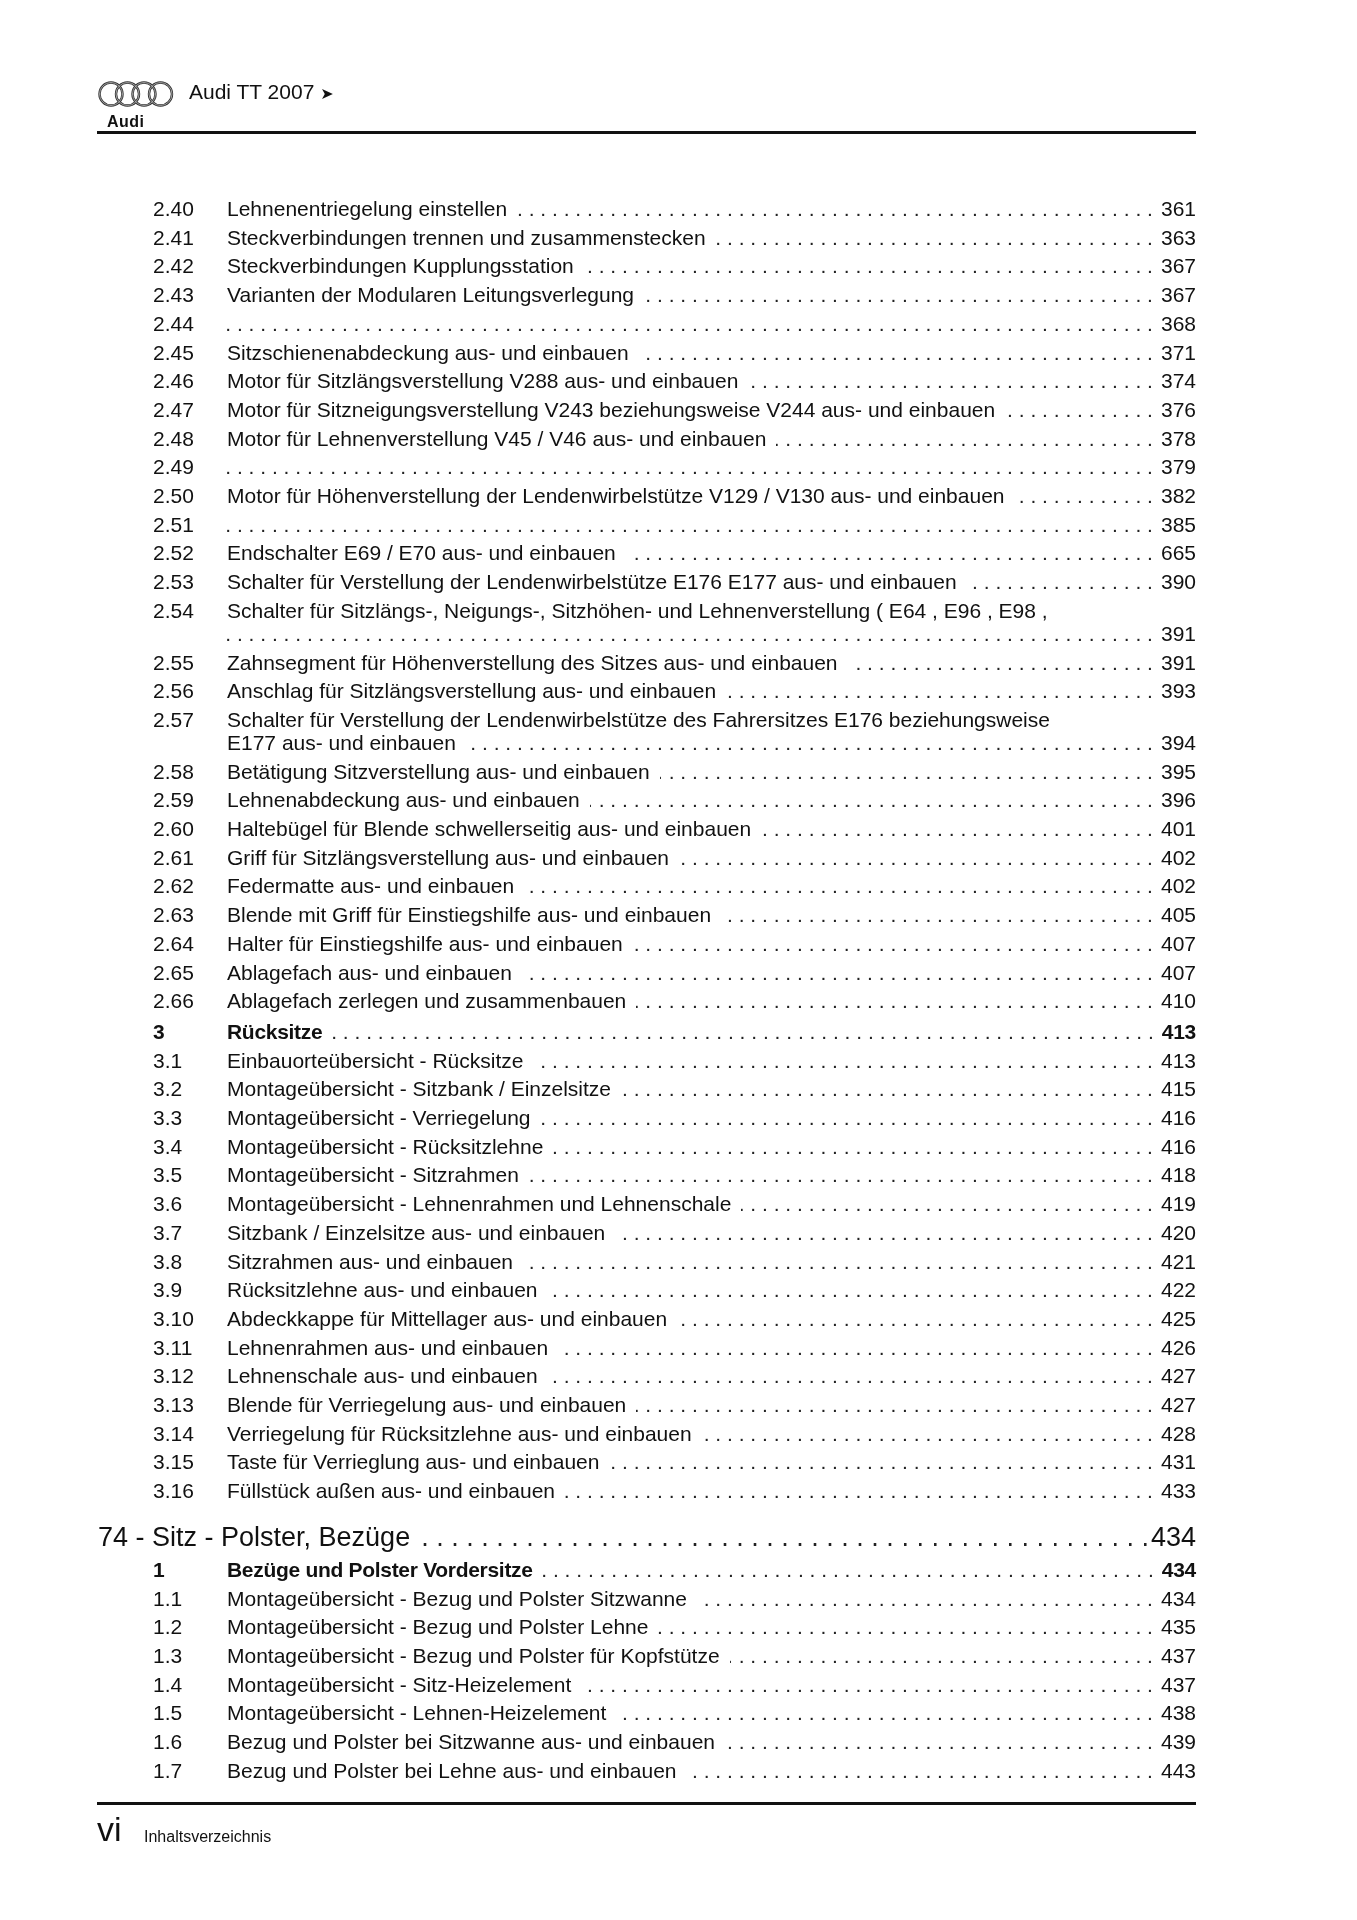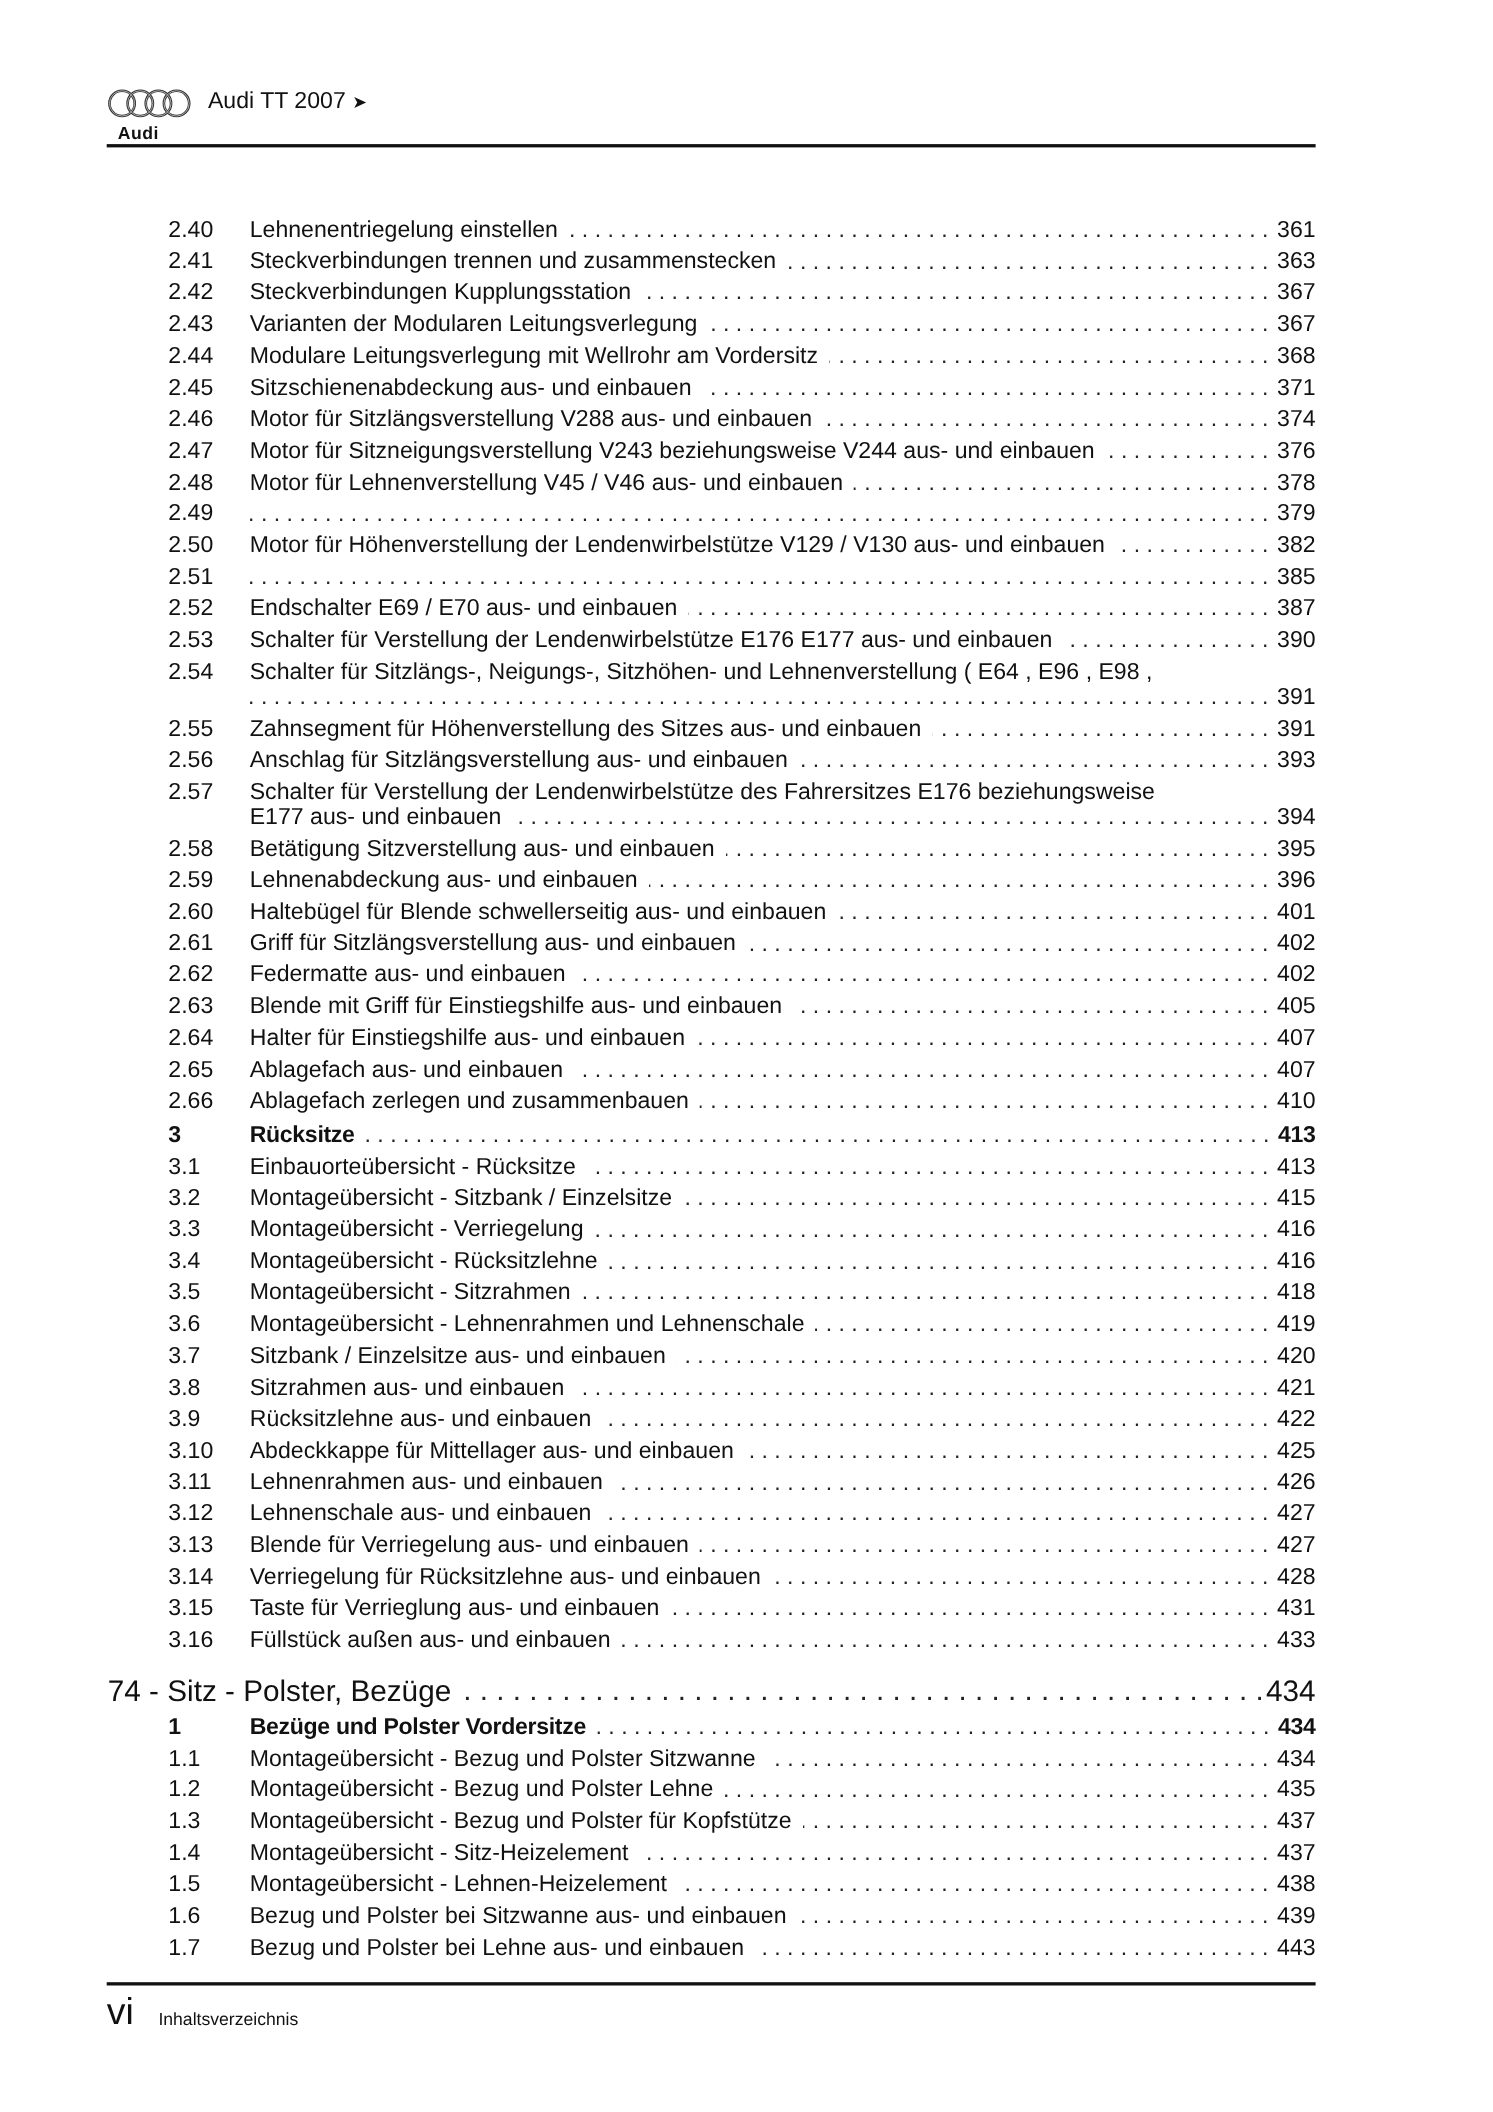--- a/index.html
+++ b/index.html
@@ -98,21 +98,20 @@
           <span class="title-text">Varianten der Modularen Leitungsverlegung</span>
           <span class="leader"></span>
           <span class="page">367</span>
         </div>
       </div>
     </div>
     <div class="row" style="top: 311.8px;">
       <span class="num">2.44</span>
       <div class="body">
         <div class="line last">
-          <span class="title-text">Modulare Leitungsverlegung mit Wellrohr am Vordersitz</span>
           <span class="leader"></span>
           <span class="page">368</span>
         </div>
       </div>
     </div>
     <div class="row" style="top: 340.5px;">
       <span class="num">2.45</span>
       <div class="body">
         <div class="line last">
           <span class="title-text">Sitzschienenabdeckung aus- und einbauen</span>
@@ -178,21 +177,21 @@
           <span class="page">385</span>
         </div>
       </div>
     </div>
     <div class="row" style="top: 541.4px;">
       <span class="num">2.52</span>
       <div class="body">
         <div class="line last">
           <span class="title-text">Endschalter E69 / E70 aus- und einbauen</span>
           <span class="leader"></span>
-          <span class="page">387</span>
+          <span class="page">665</span>
         </div>
       </div>
     </div>
     <div class="row" style="top: 570.1px;">
       <span class="num">2.53</span>
       <div class="body">
         <div class="line last">
           <span class="title-text">Schalter für Verstellung der Lendenwirbelstütze E176 E177 aus- und einbauen</span>
           <span class="leader"></span>
           <span class="page">390</span>

